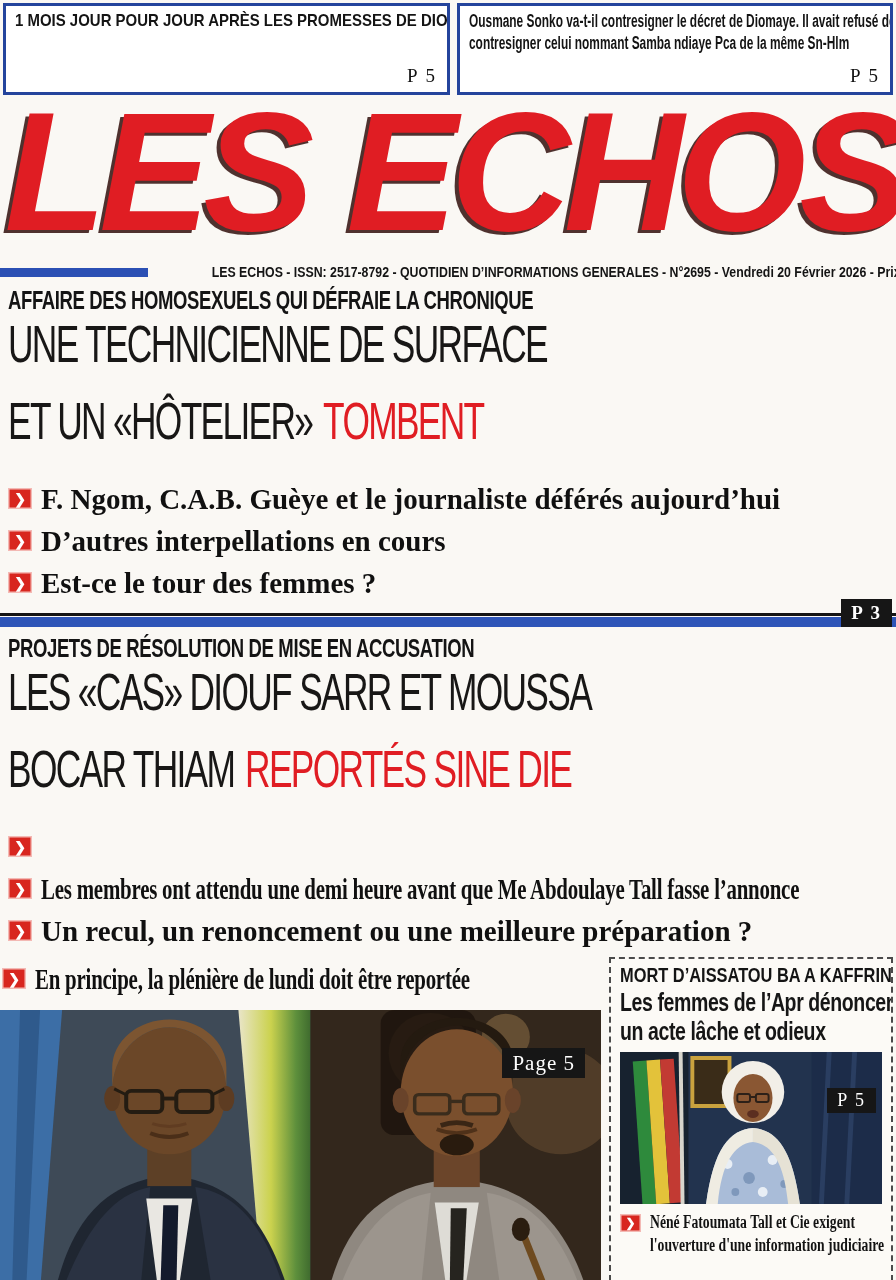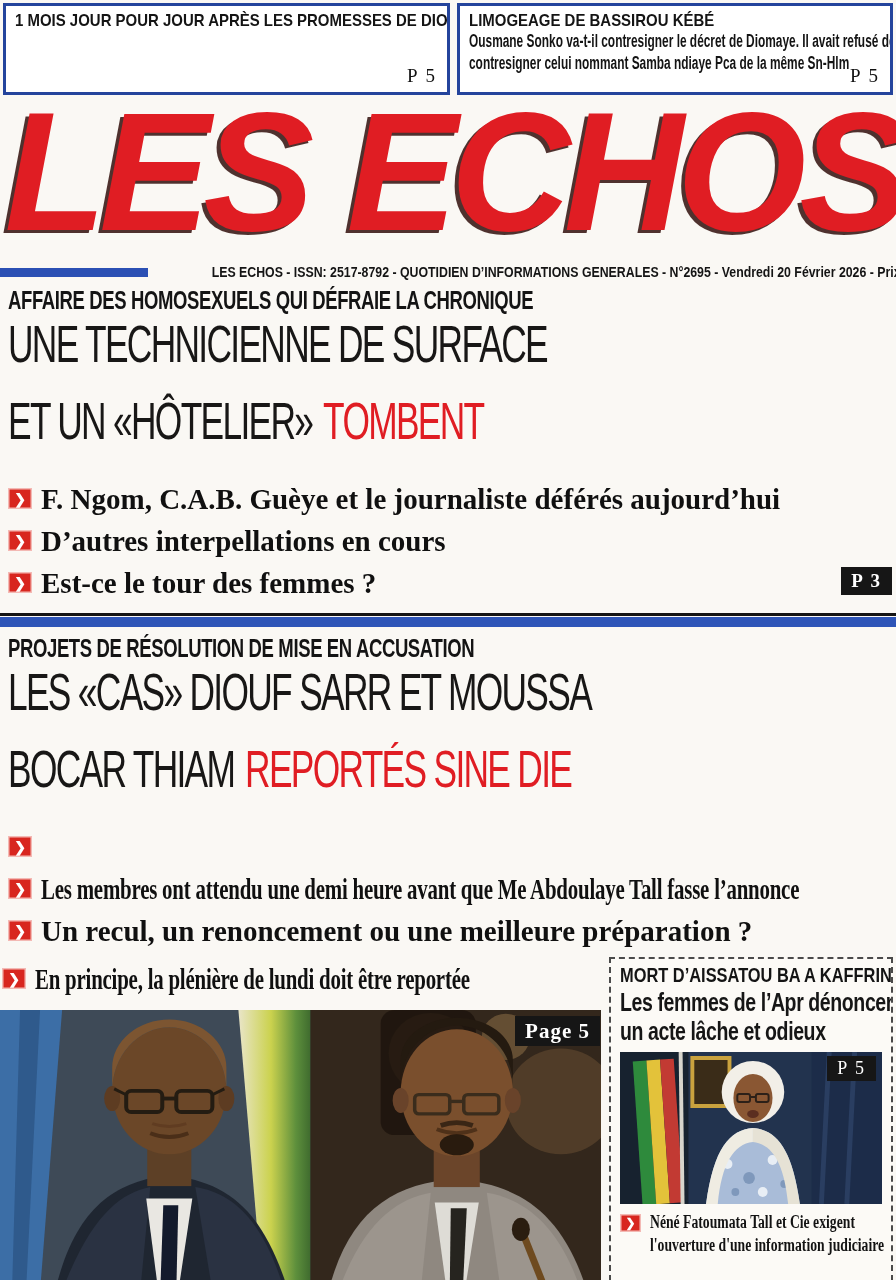--- a/index.html
+++ b/index.html
@@ -57,33 +57,33 @@
             font-family:"Liberation Serif", serif; font-weight:bold; font-size:29px;
             color:#101010; white-space:nowrap; overflow:visible; }
   .chev { flex:0 0 auto; width:24px; height:21px; background:#d8261f; color:#fff;
           font-family:"Liberation Sans", sans-serif; font-size:14px; font-weight:bold;
           display:flex; align-items:center; justify-content:center; margin:5px 9px 0 0;
           box-shadow:inset 0 0 0 1.5px #f3b9b4; }
   .bullet .btxt { display:inline-block; transform-origin:left center; }
   .bullet.squeeze .btxt { transform:scaleX(.72); letter-spacing:-.3px; }
   .badge { background:#161616; color:#fff; font-family:"Liberation Serif", serif;
            font-size:19px; line-height:28px; height:28px; padding:0 10px;
-           letter-spacing:2px; flex:0 0 auto; }
+           letter-spacing:2px; flex:0 0 auto;margin-top:32px; }
   .bullet .badge { margin-left:auto; margin-right:4px; }
 
   .divider { margin:10px 0 3px; }
   .divider .dline { height:3px; background:#141414; }
   .divider .dbar  { height:10px; background:#2e55b8; margin-top:1px; }
 
   
   .bottom { display:flex; gap:8px; margin-top:3px; padding:0 3px 0 0; height:334px; }
   .bottom-left { width:601px; flex:0 0 auto; display:flex; flex-direction:column; }
   .photo-main { position:relative; margin-top:5px; flex:1; background:#2a2a2a; overflow:hidden; }
   .photo-main svg { width:100%; height:100%; display:block; }
-  .photo-badge { position:absolute; top:6px; right:1px;font-weight:bold; }
+  .photo-badge { position:absolute; top:6px; right:16px; }
   .badge.lg { font-size:21px; line-height:30px; height:30px; letter-spacing:1px; }
 
   .sidebar { flex:1; border:2px dashed #4a4a4a; border-bottom:none;
              background:#fcfaf6; padding:5px 9px 0; overflow:hidden; }
   .sb-kicker { font-weight:bold; font-size:20px; height:24px; white-space:nowrap; }
   .sb-kicker span { display:inline-block; transform:scaleX(.82); transform-origin:left center; }
   .sb-head { font-weight:bold; font-size:25px; line-height:1.16; color:#161616; }
   .sb-head span { display:block; white-space:nowrap; transform:scaleX(.78);
                   transform-origin:left center; letter-spacing:-.5px; }
   .sb-photo { position:relative; margin:6px 0 7px; height:152px; background:#1c2c49; overflow:hidden; }
@@ -100,21 +100,20 @@
 <body>
 
 <div class="page">
 
   <header class="top-strips">
     <div class="strip-box left">
       <div class="strip-kicker"><span>1 MOIS JOUR POUR JOUR APRÈS LES PROMESSES DE DIOMAYE</span></div>
       <div class="strip-pref">P 5</div>
     </div>
     <div class="strip-box right">
-      <div class="strip-kicker"><span>LIMOGEAGE DE BASSIROU KÉBÉ</span></div>
       <div class="strip-line">
         <span>Ousmane Sonko va-t-il contresigner le décret de Diomaye. Il avait refusé de</span><br>
         <span>contresigner celui nommant Samba ndiaye Pca de la même Sn-Hlm</span>
       </div>
       <div class="strip-pref">P 5</div>
     </div>
   </header>
 
   <div class="masthead-wrap">
     <span class="masthead-text">LES ECHOS</span>

